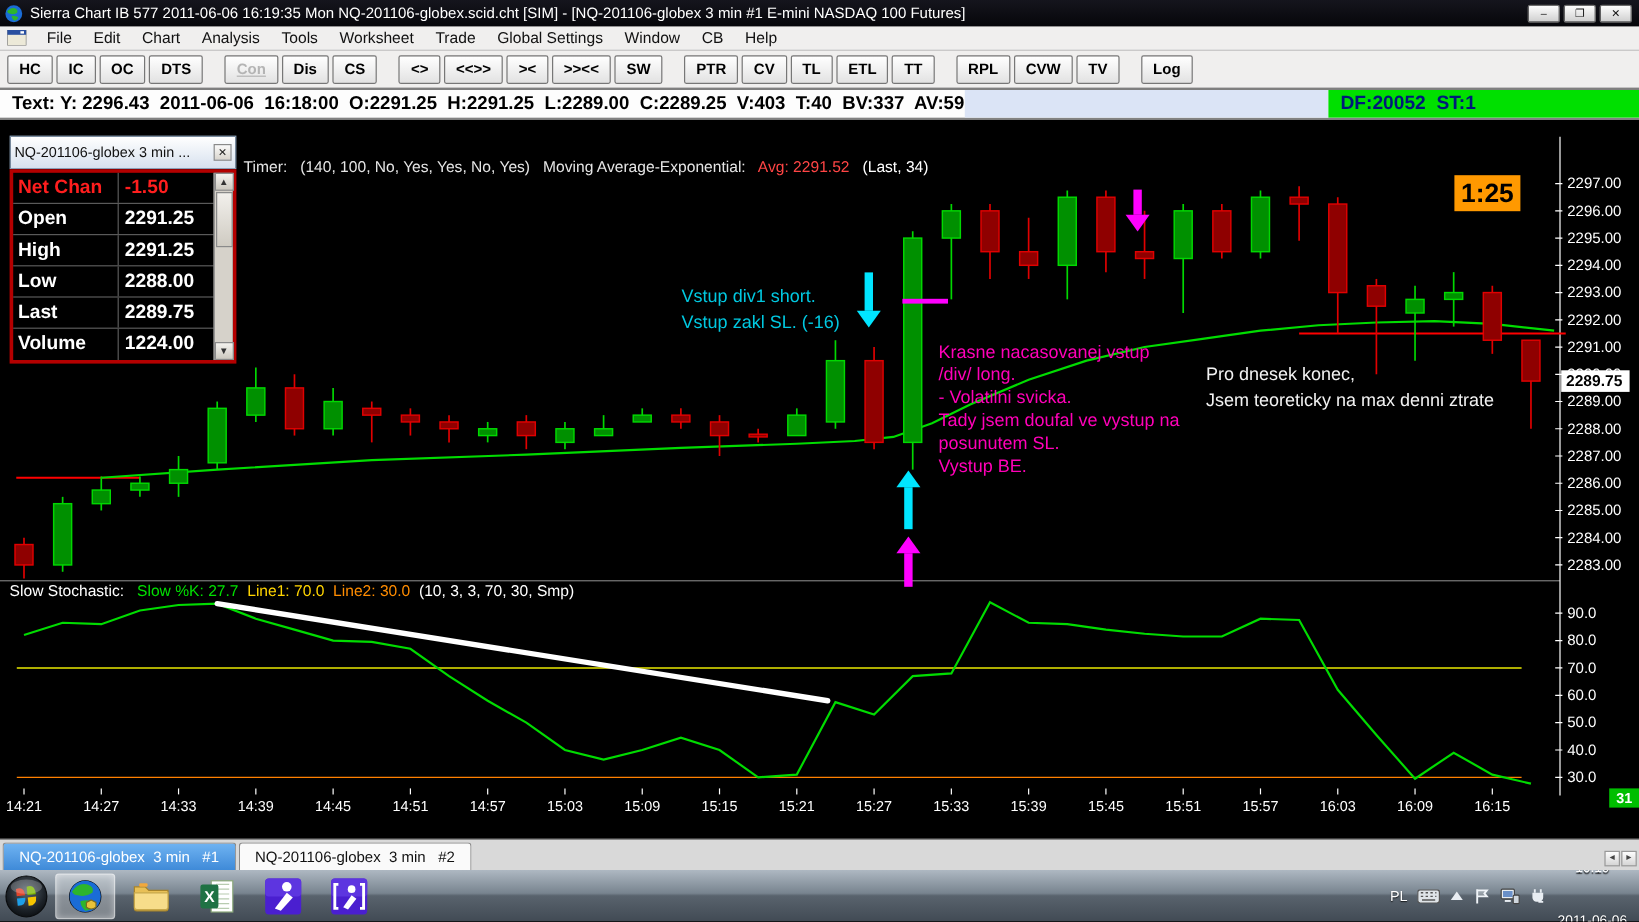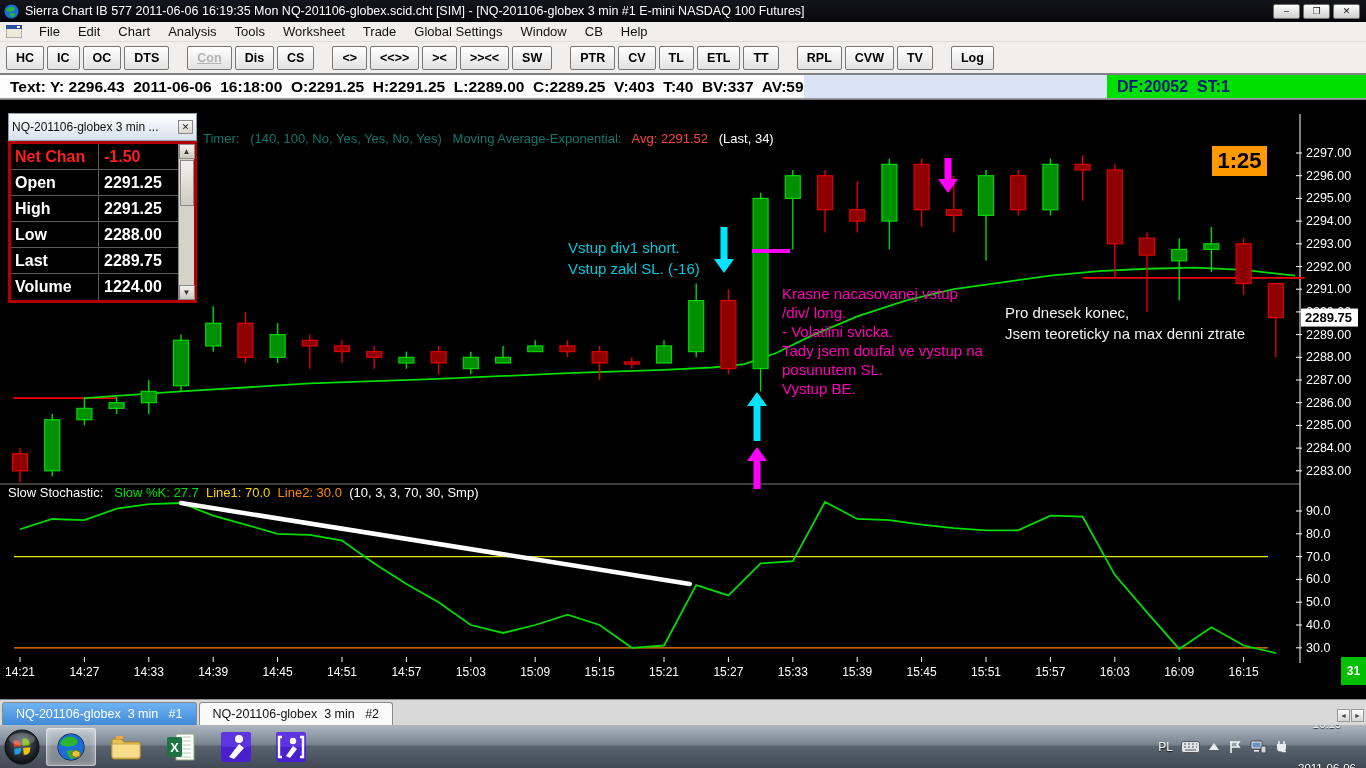--- a/index.html
+++ b/index.html
@@ -37,21 +37,21 @@
 
   
   .chart { position:relative; height:600px; background:#000; border-top:1px solid #808080; }
   .chart svg { position:absolute; left:0; top:0; }
   .chart-header { position:absolute; left:203px; top:31px; font-size:13px; white-space:pre; }
   .stoch-header { position:absolute; left:8px; top:385px; font-size:13px; white-space:pre; z-index:3; }
   .note { position:absolute; font-size:15px; white-space:pre; z-index:4; }
   .timer-badge { position:absolute; left:1212px; top:46px; width:55px; height:30px;
                  background:#ff9900; color:#000; font-weight:bold; font-size:22px;
                  display:flex; align-items:center; justify-content:center; z-index:4; }
-  .badge31 { position:absolute; left:1341px; top:557px; width:25px; height:28px;
+  .badge31 { position:absolute; left:1341px; top:557px; width:25px; height:16px;
              background:#00be00; color:#fff; font-weight:bold; font-size:12px;
              display:flex; align-items:center; justify-content:center; z-index:4; }
 
   
   .quotewin { position:absolute; left:8px; top:13px; width:189px; z-index:5;
               box-shadow:2px 3px 6px rgba(0,0,0,.6); }
   .qtitle { height:28px; background:linear-gradient(#ffffff,#d7e1ee); border:1px solid #8aa0b8;
             display:flex; align-items:center; font-size:12px; color:#111; padding:0 3px; }
   .qtitle .qt { flex:1; white-space:nowrap; overflow:hidden; }
   .qclose { width:15px; height:14px; background:linear-gradient(#fafafa,#d9d5cd);
@@ -354,21 +354,21 @@
       <rect x="753.5" y="306" width="7" height="35" fill="#00e5ff"></rect>
       <polygon points="757,347 747,361 767,361" fill="#ff00ff"></polygon>
       <rect x="753.5" y="361" width="7" height="28" fill="#ff00ff"></rect>
       <rect x="944.5" y="58" width="7" height="21" fill="#ff00ff"></rect>
       <polygon points="938,79 958,79 948,93" fill="#ff00ff"></polygon>
       <rect x="752" y="149" width="38" height="4" fill="#ff00ff"></rect>
       <rect x="1301" y="208.575" width="57" height="18" fill="#ffffff"></rect>
       <text x="1305" y="222.075" fill="#000" font-size="13" text-anchor="start" font-family="&quot;Liberation Sans&quot;, sans-serif" font-weight="bold">2289.75</text>
     </svg>
 
-  <div class="chart-header" id="chart-header"><span style="color: #0f766e;">Timer:   (140, 100, No, Yes, Yes, No, Yes)   Moving Average-Exponential:   </span><span style="color: rgb(255, 69, 69);">Avg: 2291.52</span><span style="color: rgb(255, 255, 255);">   (Last, 34)</span></div>
+  <div class="chart-header" id="chart-header"><span style="color: #e5e5e5;">Timer:   (140, 100, No, Yes, Yes, No, Yes)   Moving Average-Exponential:   </span><span style="color: rgb(255, 69, 69);">Avg: 2291.52</span><span style="color: rgb(255, 255, 255);">   (Last, 34)</span></div>
   <div class="stoch-header" id="stoch-header"><span style="color: rgb(255, 255, 255); margin-top: 17px;">Slow Stochastic:   </span><span style="color: rgb(0, 224, 0);">Slow %K: 27.7  </span><span style="color: rgb(255, 212, 0);">Line1: 70.0  </span><span style="color: rgb(255, 140, 0);">Line2: 30.0  </span><span style="color: rgb(255, 255, 255);">(10, 3, 3, 70, 30, Smp)</span></div>
 
   <div class="timer-badge">1:25</div>
   <div class="badge31">31</div>
   <div id="notes">
       <div class="note" style="left: 568px; top: 137px; color: rgb(0, 200, 224); line-height: 21px;"><div>Vstup div1 short.</div><div>Vstup zakl SL. (-16)</div></div>
       <div class="note" style="left: 782px; top: 184px; color: rgb(255, 0, 184); line-height: 19px;"><div>Krasne nacasovanej vstup</div><div>/div/ long.</div><div>- Volatilni svicka.</div><div>Tady jsem doufal ve vystup na</div><div>posunutem SL.</div><div>Vystup BE.</div></div>
       <div class="note" style="left: 1005px; top: 202px; color: rgb(242, 242, 242); line-height: 21px;"><div>Pro dnesek konec,</div><div>Jsem teoreticky na max denni ztrate</div></div>
     </div>
 

